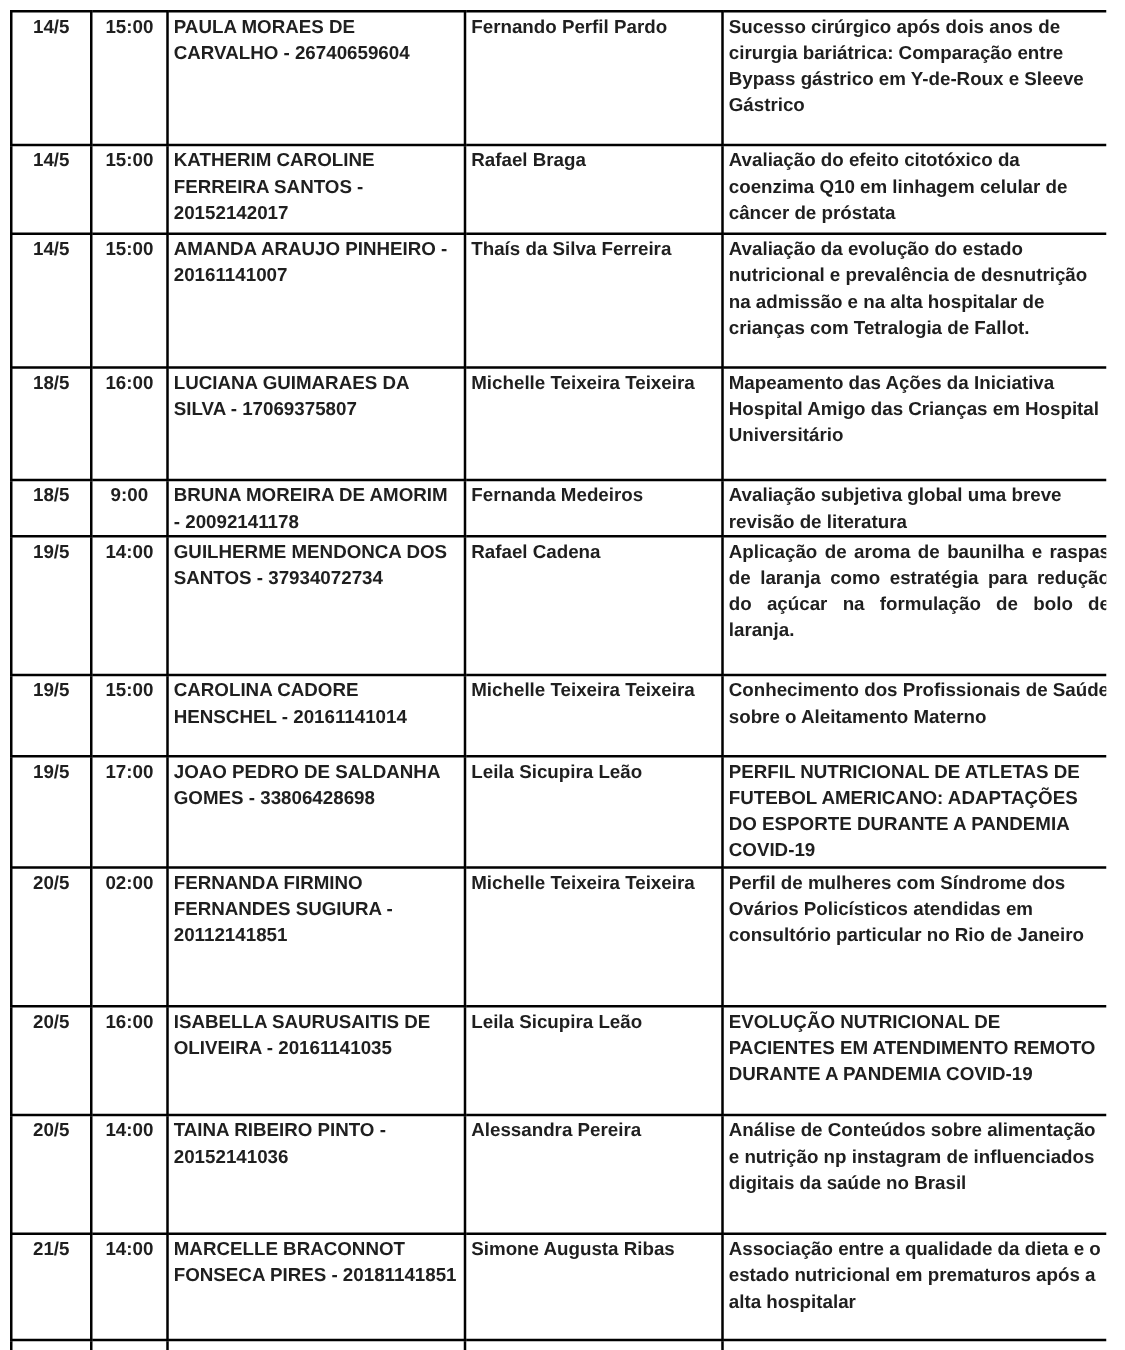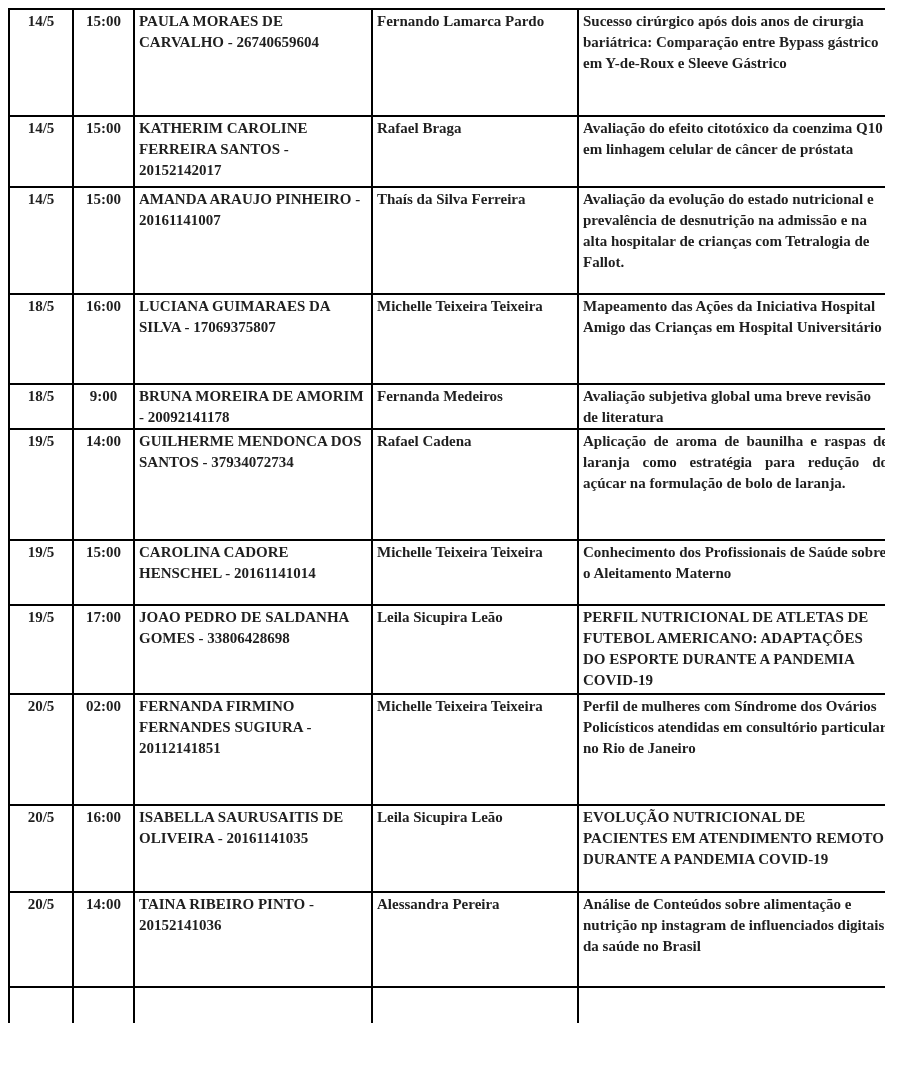--- a/index.html
+++ b/index.html
@@ -2,21 +2,21 @@
 <html><head>
 <meta charset="utf-8">
 <style>
   html, body { margin: 0; padding: 0; background: #ffffff; }
   .page {
     position: relative;
     width: 885px;
     height: 1080px;
     background: #ffffff;
     overflow: hidden;
-    font-family: Liberation Serif, serif;
+    font-family: Liberation Sans, sans-serif;
   }
   table.schedule {
     position: absolute;
     left: 8px;
     top: 8px;
     width: 884px;
     border-collapse: collapse;
     table-layout: fixed;
   }
   table.schedule td {
@@ -48,21 +48,21 @@
       <col style="width:238px">
       <col style="width:206px">
       <col style="width:315px">
     </colgroup>
     <tbody>
 
     <tr style="height: 107px;">
     <td class="c-date">14/5</td>
     <td class="c-time">15:00</td>
     <td class="c-student">PAULA MORAES DE CARVALHO - 26740659604</td>
-    <td class="c-advisor">Fernando Lamarca Pardo</td>
+    <td class="c-advisor">Fernando Perfil Pardo</td>
     <td class="c-title">Sucesso cirúrgico após dois anos de cirurgia bariátrica: Comparação entre Bypass gástrico em Y-de-Roux e Sleeve Gástrico</td>
   </tr>
         <tr style="height: 71px;">
     <td class="c-date">14/5</td>
     <td class="c-time">15:00</td>
     <td class="c-student">KATHERIM CAROLINE FERREIRA SANTOS - 20152142017</td>
     <td class="c-advisor">Rafael Braga</td>
     <td class="c-title">Avaliação do efeito citotóxico da coenzima Q10 em linhagem celular de câncer de próstata</td>
   </tr>
         <tr style="height: 107px;">
@@ -121,20 +121,27 @@
     <td class="c-advisor">Leila Sicupira  Leão</td>
     <td class="c-title">EVOLUÇÃO NUTRICIONAL DE PACIENTES EM ATENDIMENTO REMOTO DURANTE A PANDEMIA COVID-19</td>
   </tr>
         <tr style="height: 95px;">
     <td class="c-date">20/5</td>
     <td class="c-time">14:00</td>
     <td class="c-student">TAINA RIBEIRO PINTO - 20152141036</td>
     <td class="c-advisor">Alessandra Pereira</td>
     <td class="c-title">Análise de Conteúdos sobre alimentação e nutrição np instagram de influenciados digitais da saúde no Brasil</td>
   </tr>
+        <tr style="height: 85px;">
+    <td class="c-date">21/5</td>
+    <td class="c-time">14:00</td>
+    <td class="c-student">MARCELLE BRACONNOT FONSECA PIRES - 20181141851</td>
+    <td class="c-advisor">Simone Augusta Ribas</td>
+    <td class="c-title">Associação entre a qualidade da dieta e o estado nutricional em prematuros após a alta hospitalar</td>
+  </tr>
         <tr class="partial" style="height: 36px;">
     <td class="c-date"></td>
     <td class="c-time"></td>
     <td class="c-student"></td>
     <td class="c-advisor"></td>
     <td class="c-title"></td>
   </tr>
       </tbody>
   </table>
 </div>

